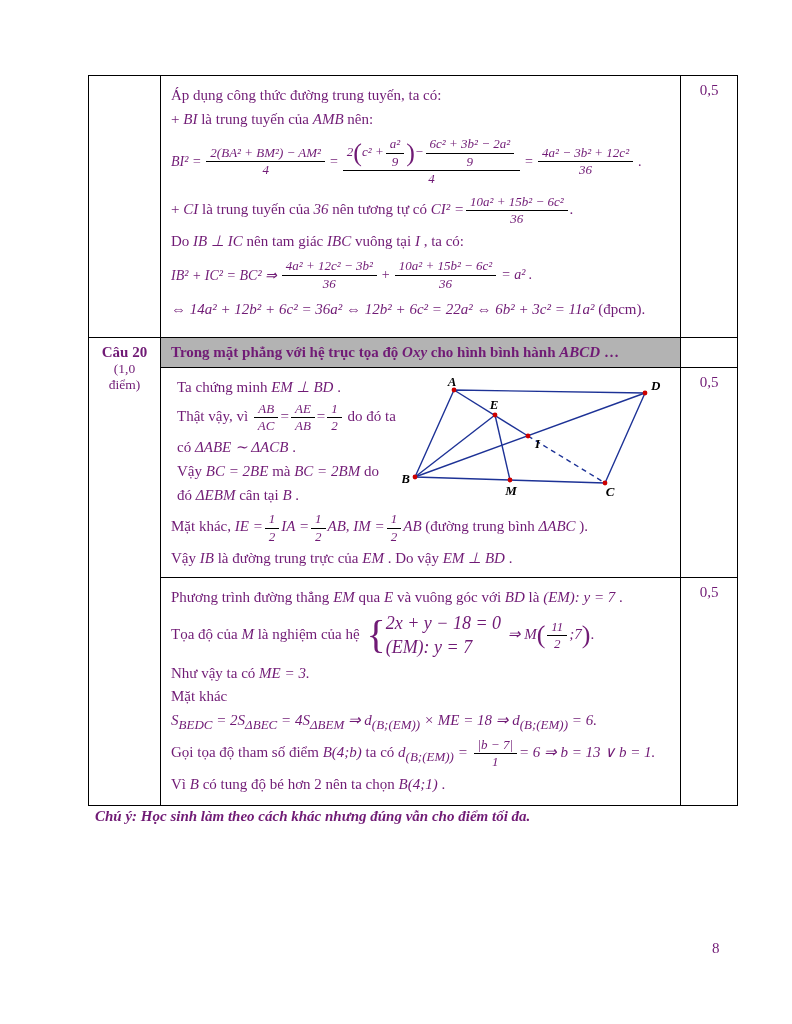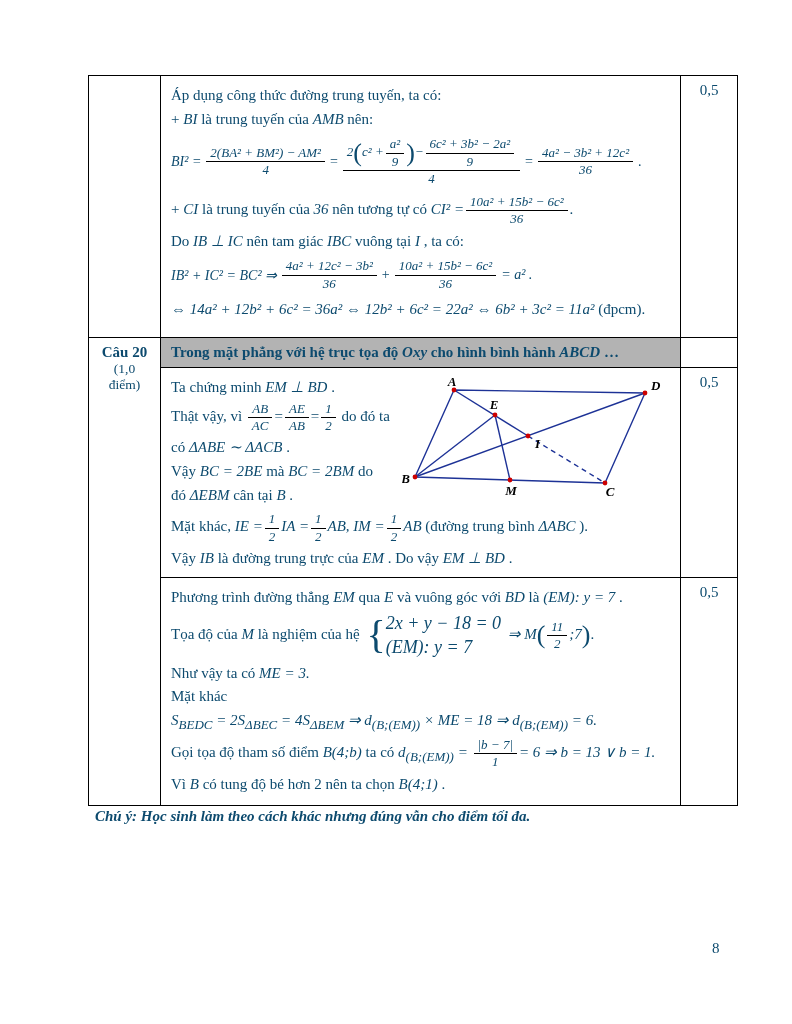--- a/index.html
+++ b/index.html
@@ -1,40 +1,40 @@
 <!DOCTYPE html>
 <html><head>
 <meta charset="utf-8">
 <style>
   * { box-sizing: border-box; }
   html,body { margin:0; padding:0; background:#fff; }
   .page {
     position:relative; width:792px; height:1024px; background:#fff;
-    font-family:"Liberation Serif", serif; color:#0c4a6e; overflow:hidden;
+    font-family:"Liberation Serif", serif; color:#701a75; overflow:hidden;
   }
   table.ans { border-collapse:collapse; position:absolute; left:88px; top:75px; width:649px; table-layout:fixed; }
   table.ans td { border:1px solid #000; vertical-align:top; padding:6px 10px; font-size:15px; }
   td.qcol { text-align:center; padding:5px 2px; }
   td.pts { text-align:center; vertical-align:middle; }
   td.graybar { background:#b3b3b3; font-weight:bold; vertical-align:middle; }
   .qtitle { font-weight:bold; font-size:15px; }
   .qscore { font-size:13.5px; }
   .tline { margin:3px 0; line-height:1.38; }
   .fline { display:flex; align-items:center; flex-wrap:wrap; gap:3px; margin:7px 0; font-size:14px; }
   .v { font-style:italic;text-align:right; }
   .frac { display:inline-block; vertical-align:middle; text-align:center; margin:0 2px; font-size:13px; font-style:italic; line-height:1.25; }
   .frac .num { display:block; border-bottom:1px solid #000; padding:0 4px; }
   .frac .den { display:block; padding:0 4px; }
   .bigp { font-size:26px; font-style:normal; vertical-align:middle; line-height:1; }
   .cases { display:inline-flex; align-items:center; vertical-align:middle; margin:0 3px; }
   .cases .brace { font-size:40px; font-weight:400; line-height:0.9; font-style:normal; }
   .stack { display:inline-block; text-align:left; }
   .stack .sline { display:block; font-size:18px; line-height:1.35; font-style:italic; }
   sub { font-size:13px; font-style:italic; }
-  .r3flex { display:flex; }
+  .r3flex { display:flex;margin-left:6px; }
   .r3text { width:270px; }
   .r3fig { flex:1; padding-left:4px; }
   .note { position:absolute; left:95px; top:808px; font-size:15px; font-weight:bold; font-style:italic; }
   .pagenum { position:absolute; left:712px; top:940px; font-size:15px; }
 </style>
 </head>
 <body>
 
 <div class="page">
 

